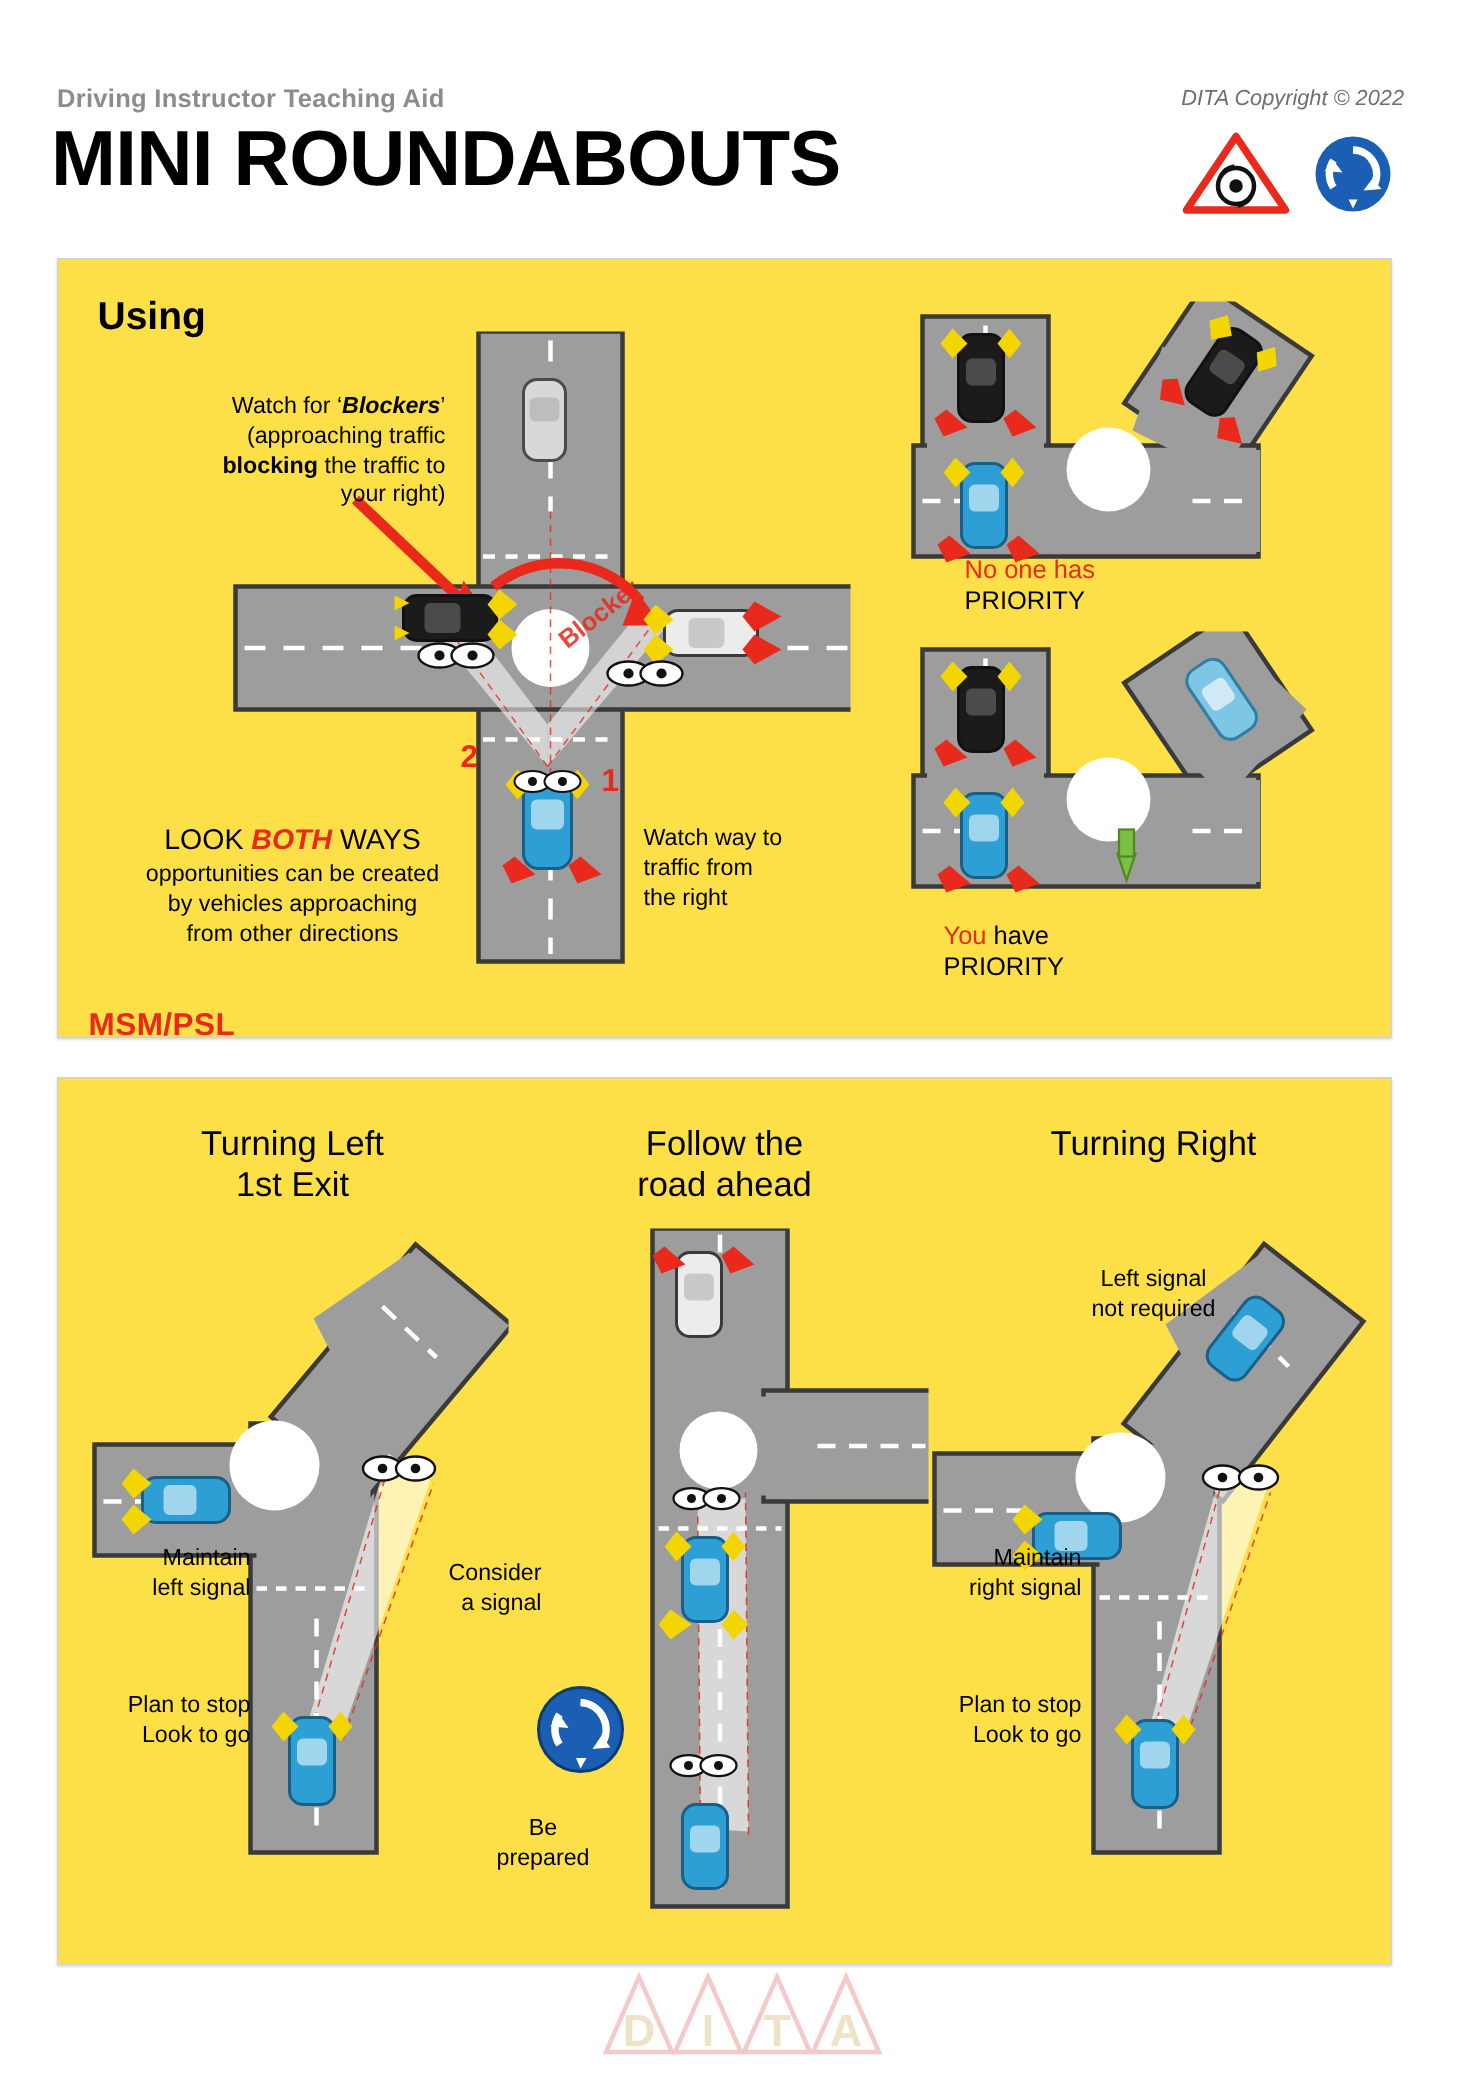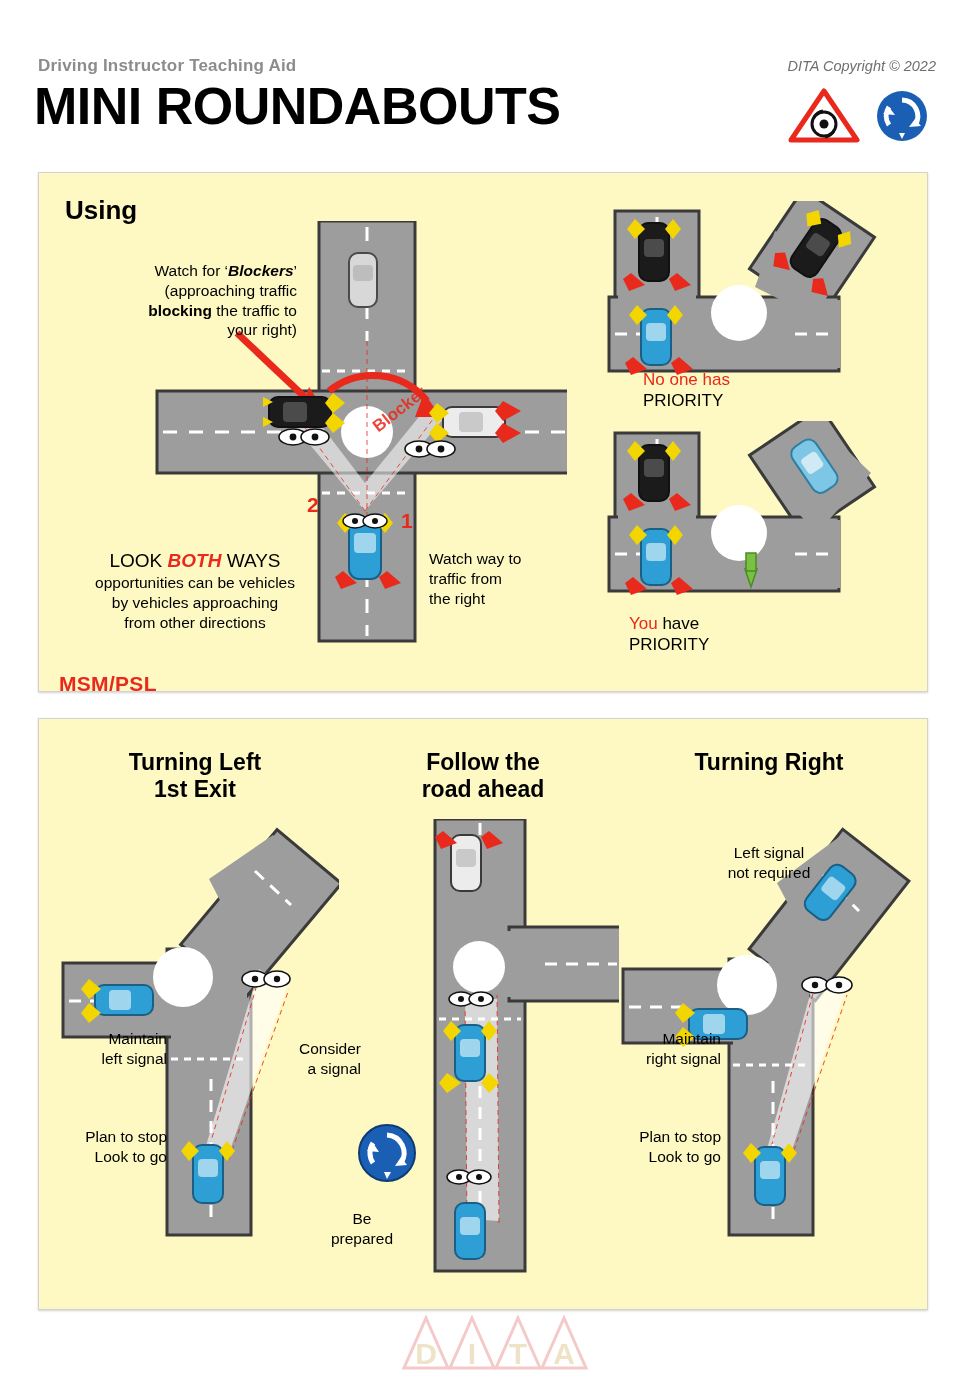--- a/index.html
+++ b/index.html
@@ -20,33 +20,33 @@
     font-size:14.5px;color:#6f6f6f;font-style:italic;
   }
   .hdr-title{
     position:absolute;left:34px;top:76px;
     font-size:52px;font-weight:bold;letter-spacing:-0.5px;
   }
   .hdr-icons{position:absolute;right:36px;top:88px;width:150px;height:54px;}
 
   
   .panel{
-    position:absolute;background:#fef9c3;border:1px solid #d2d2d2;
+    position:absolute;background:#fde047;border:1px solid #d2d2d2;
     box-shadow:0 1px 2px rgba(0,0,0,.18);
   }
   #panel-using{left:38px;top:172px;width:888px;height:518px;}
   #panel-manoeuvres{left:38px;top:718px;width:888px;height:590px;}
 
   .panel-title{
     position:absolute;font-size:26px;font-weight:bold;
   }
   #using-title{left:26px;top:22px;}
 
   .col-title{
-    position:absolute;text-align:center;font-size:23px;font-weight:bold;
+    position:absolute;text-align:center;font-size:23px;font-weight:normal;
     line-height:1.18;width:260px;
   }
 
   .note{position:absolute;font-size:15.5px;line-height:1.28;}
   .note.c{text-align:center;}
   .note.r{text-align:right;}
   .note b{font-weight:bold;}
   .note i{font-style:italic;font-weight:bold;}
   .red{color:#e8291c;}
   .msm{color:#e8291c;font-weight:bold;font-size:21px;letter-spacing:.3px;}
@@ -197,21 +197,21 @@
       <span>your right)</span>
     </div>
 
     <div class="blocker-label" style="left:330px;top:248px;">Blocker</div>
 
     <div class="num" style="left:268px;top:320px;">2</div>
     <div class="num" style="left:362px;top:336px;">1</div>
 
     <div class="note c" style="left:20px;top:376px;width:272px;">
       <span style="font-size:19px;"><span>LOOK </span><i class="red">BOTH</i><span> WAYS</span></span><br>
-      <span>opportunities can be vehicles</span><br>
+      <span>opportunities can be created</span><br>
       <span>by vehicles approaching</span><br>
       <span>from other directions</span>
     </div>
     <div class="msm" style="position:absolute;left:20px;top:470px;width:272px;text-align:left;margin-top:29px;">MSM/PSL</div>
 
     <div class="note" style="left:390px;top:376px;width:180px;">
       <span>Watch way to</span><br>
       <span>traffic from</span><br>
       <span>the right</span>
     </div>

